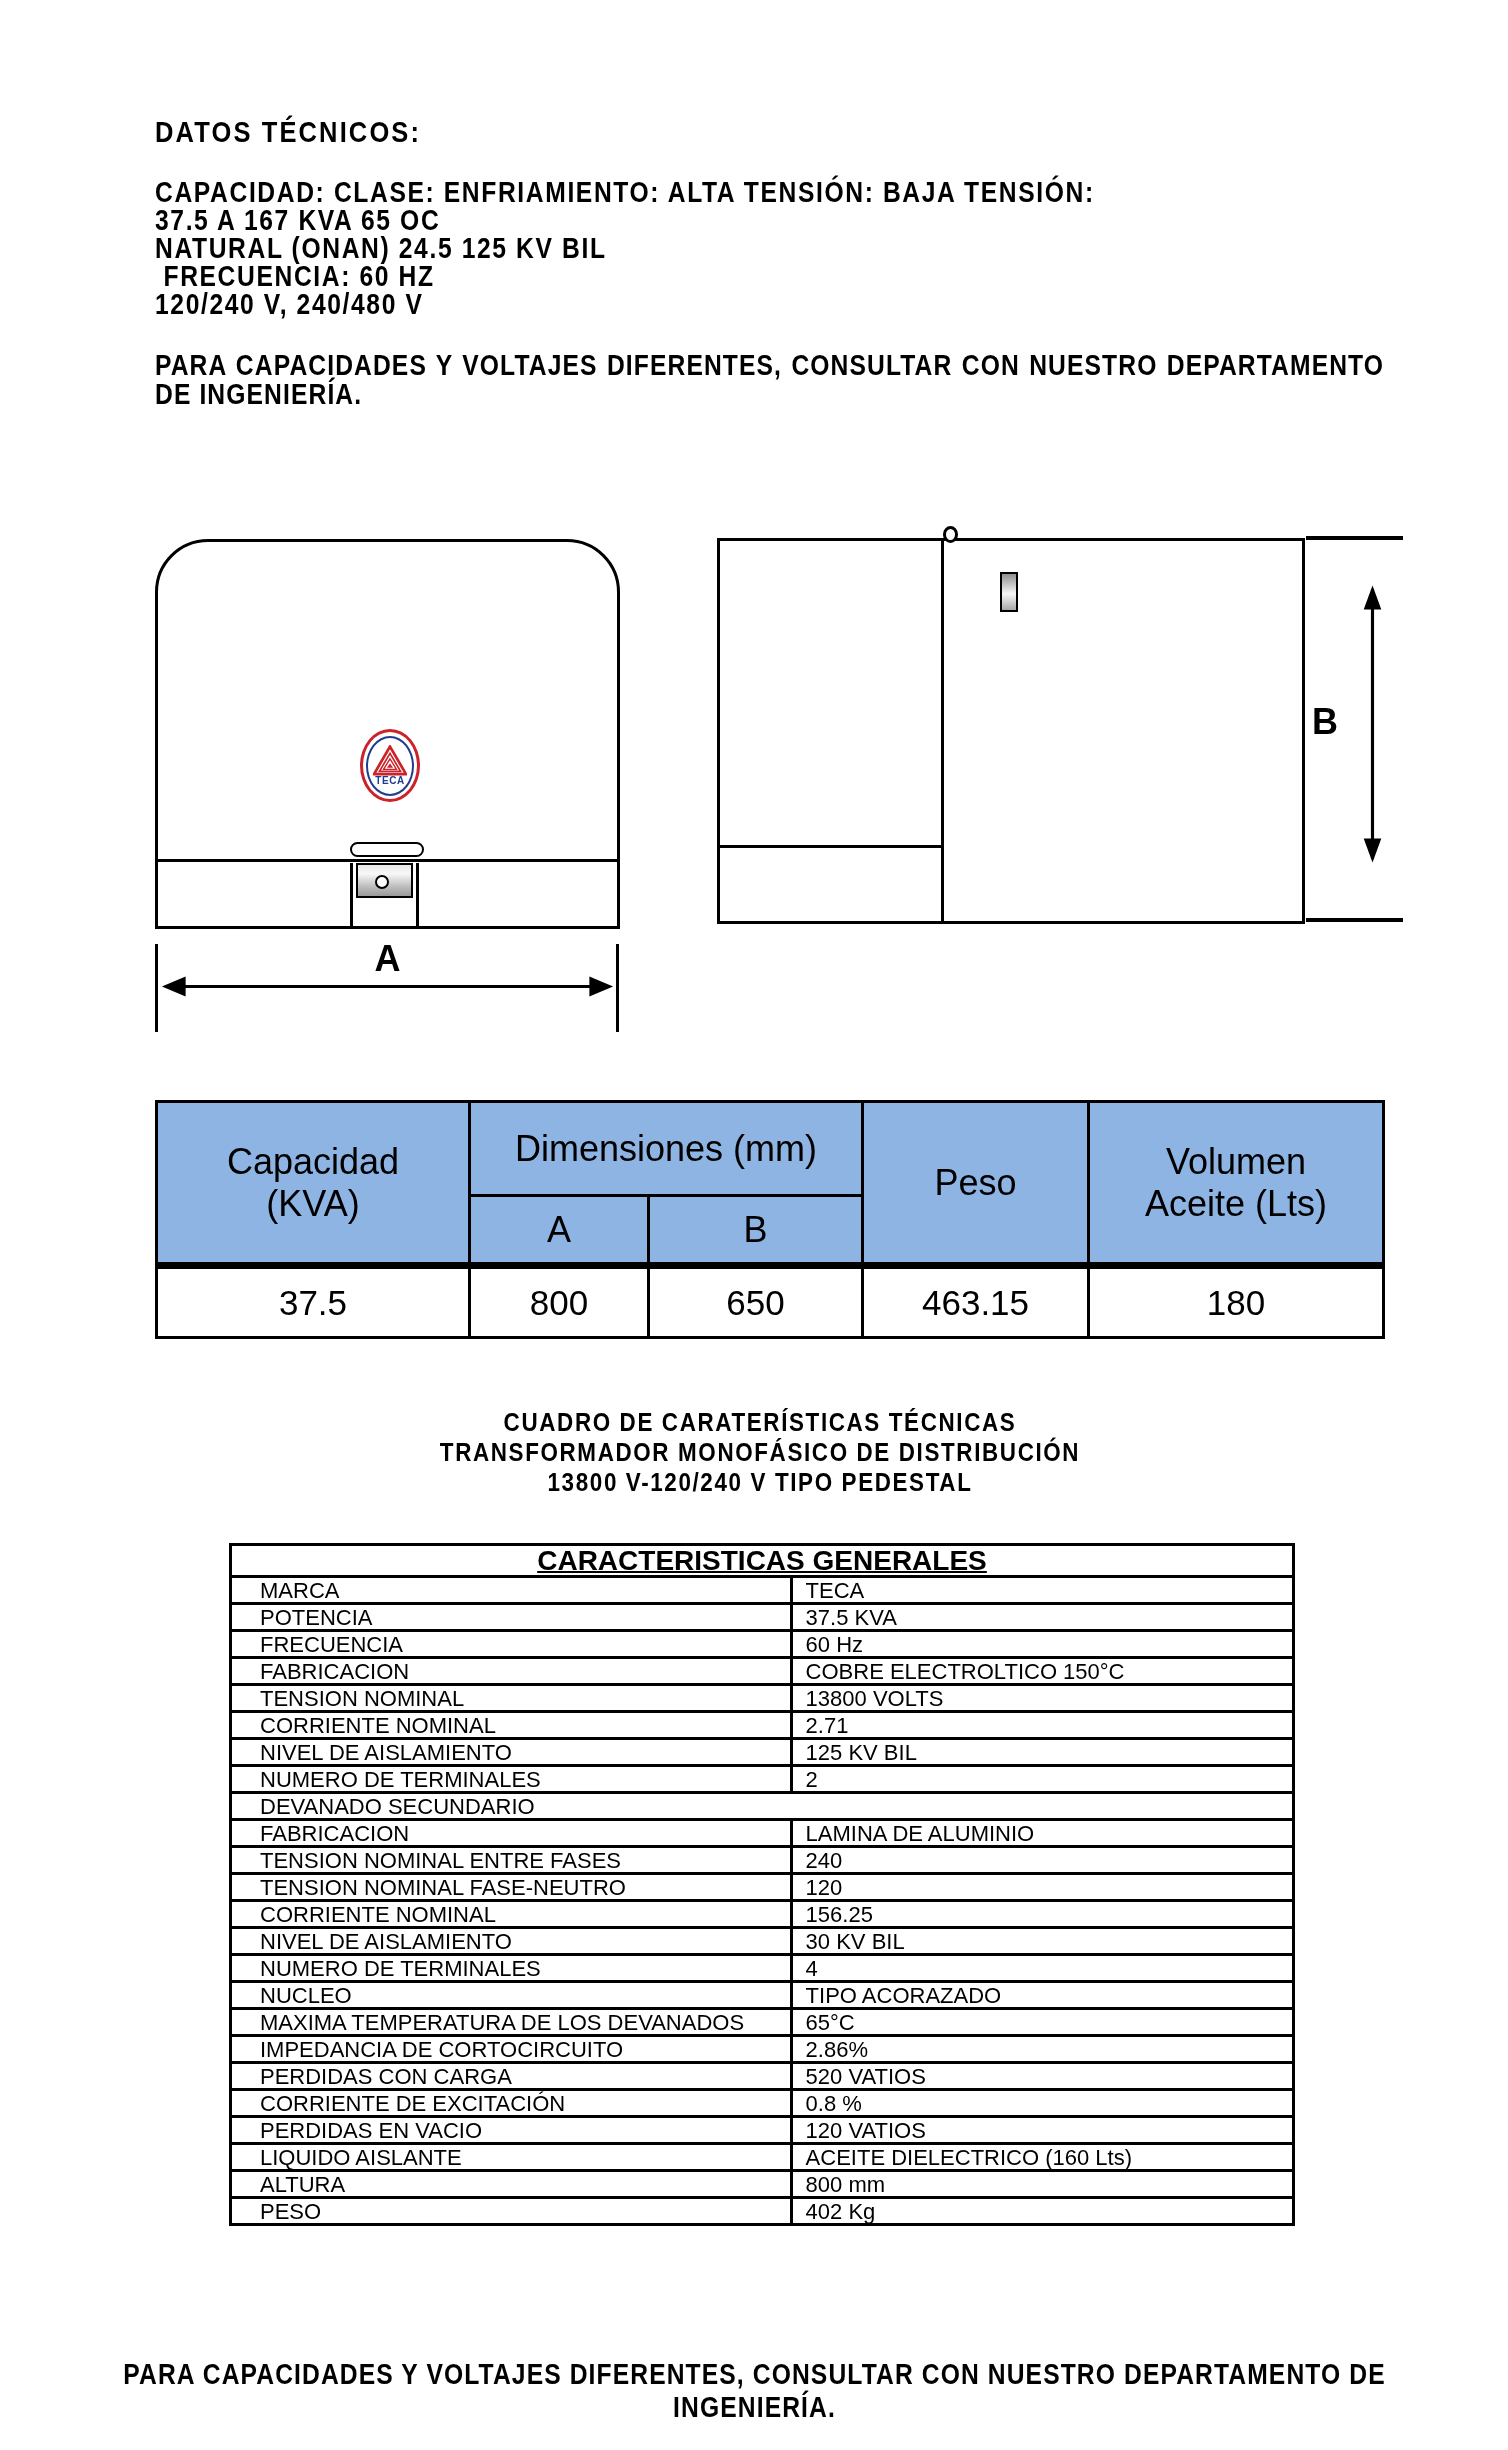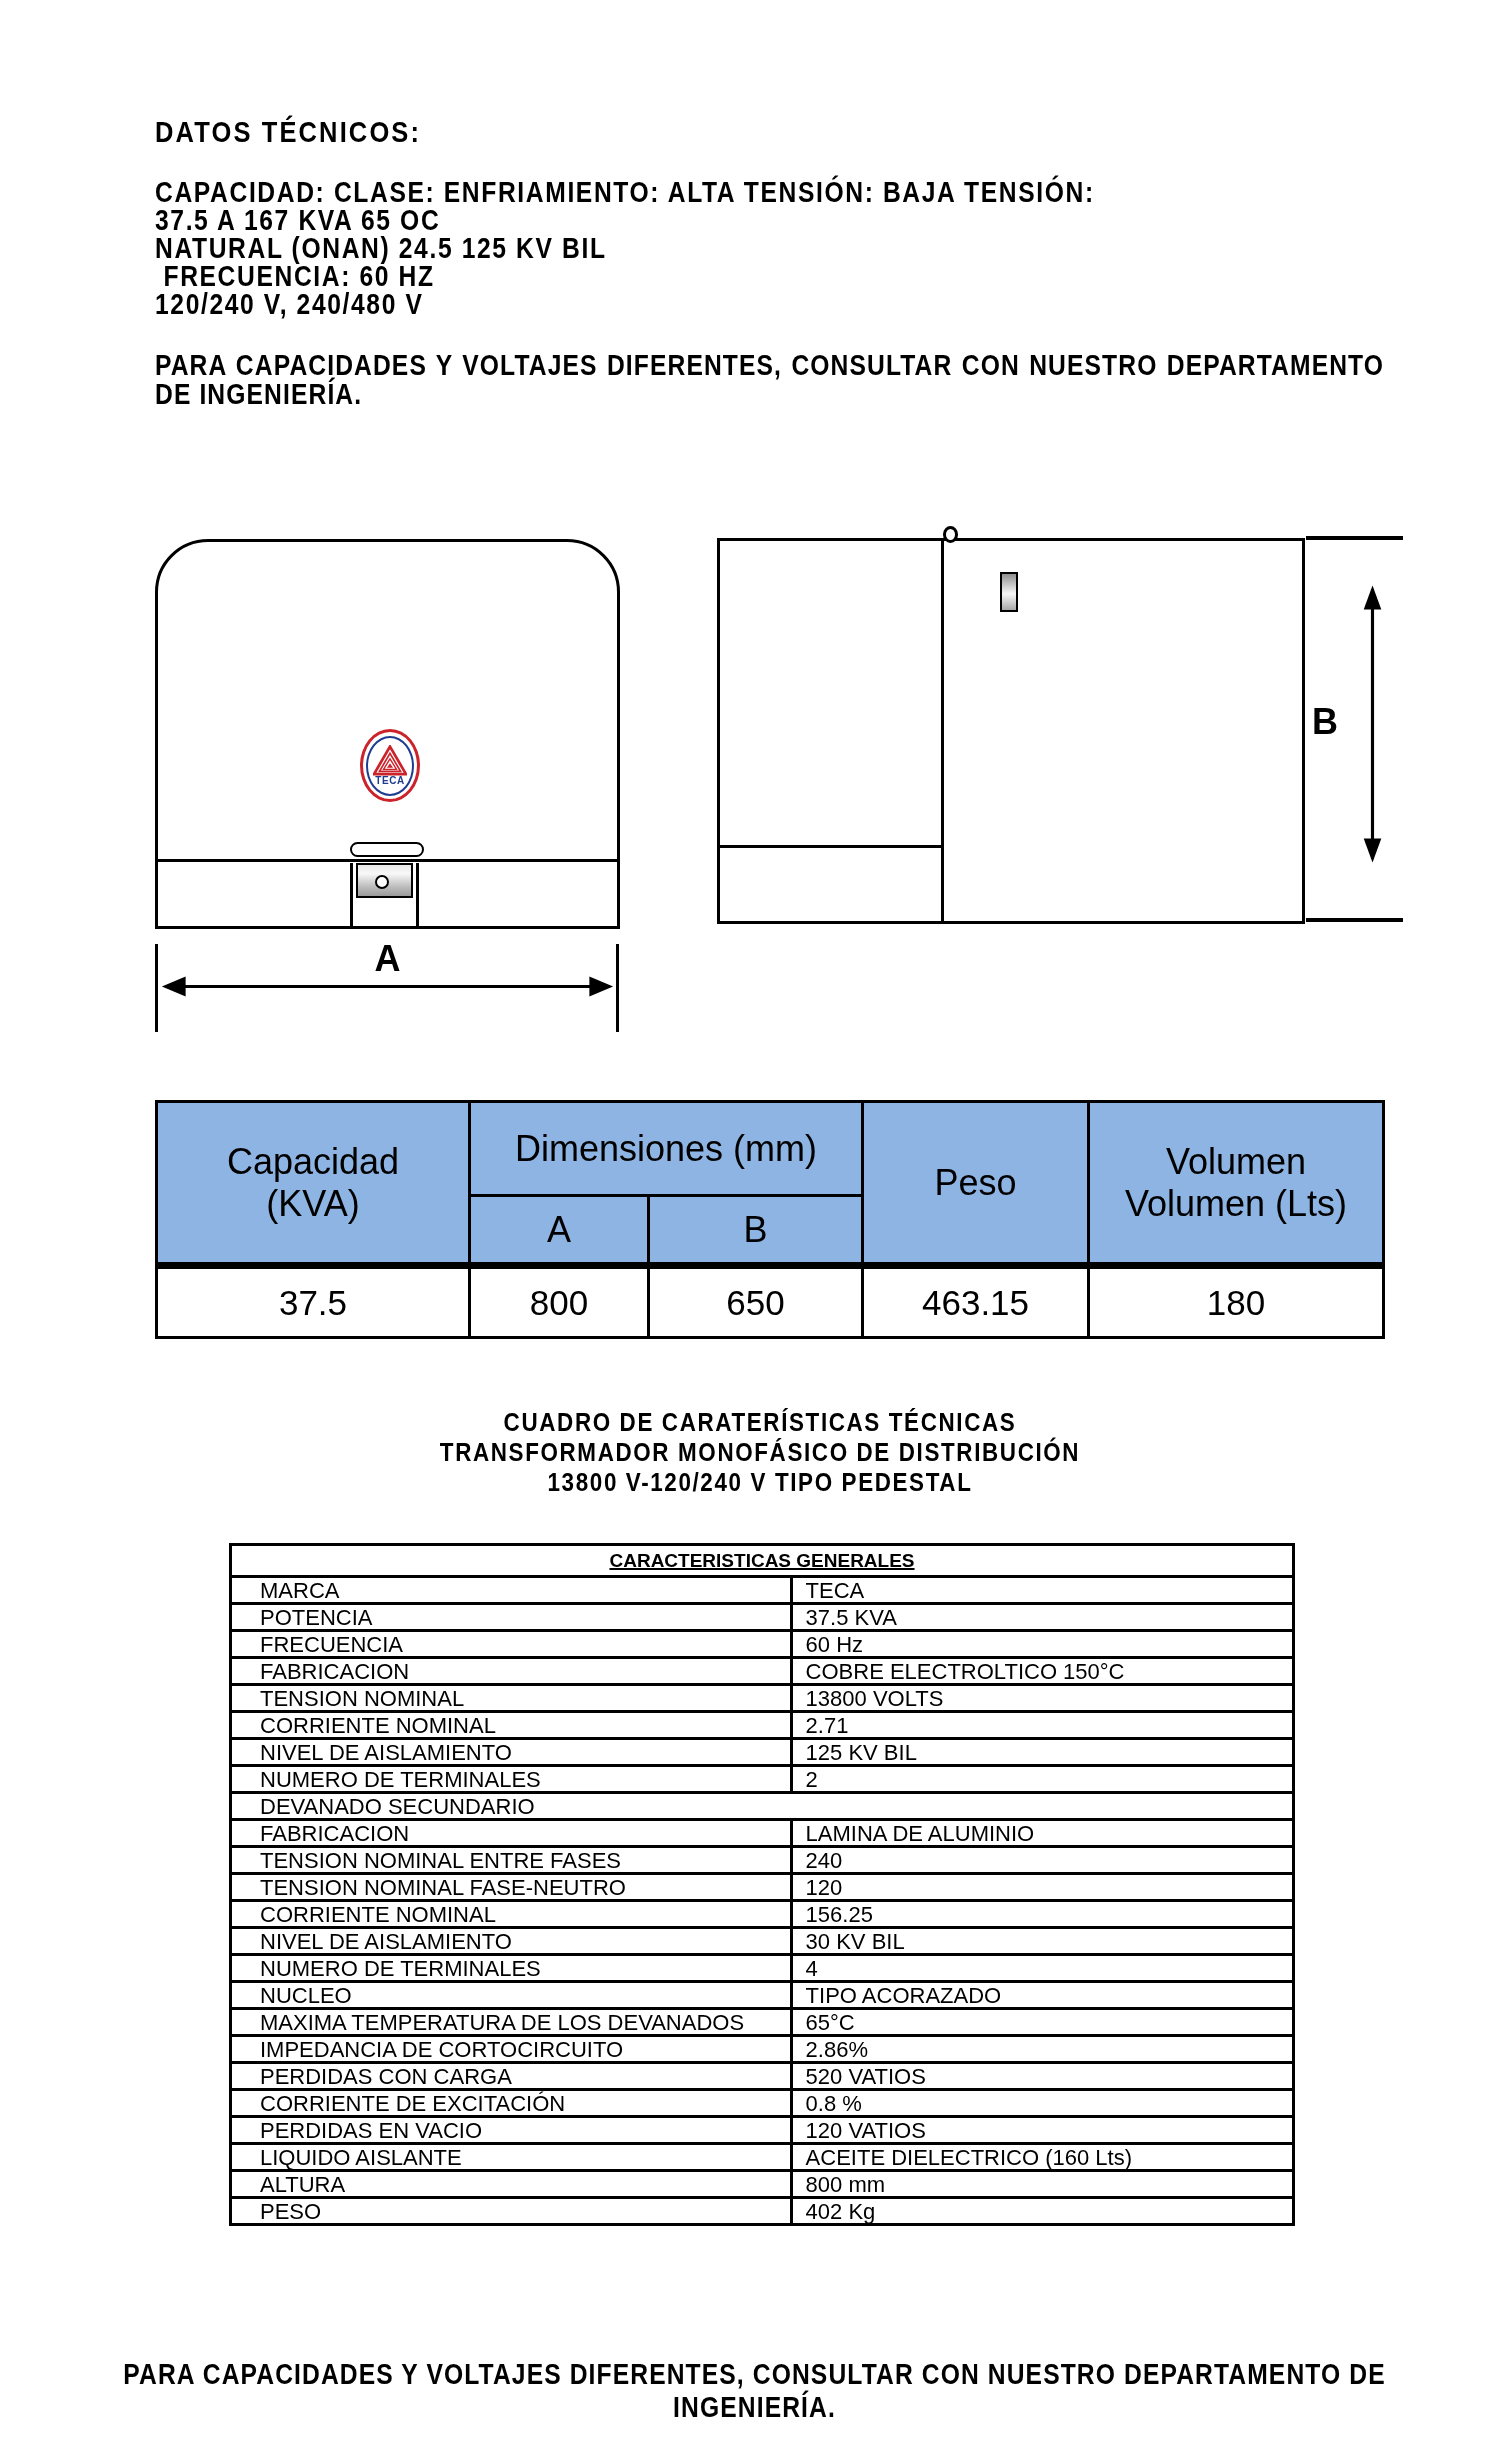--- a/index.html
+++ b/index.html
@@ -105,21 +105,21 @@
     font-weight:bold;font-size:26.4px;letter-spacing:1.9px;line-height:30px;
   }
 
   
   .char-table{
     left:229px;top:1543px;width:1062px;
     border-collapse:collapse;table-layout:fixed;font-size:22px;
   }
   .char-table th,.char-table td{border:3.1px solid #000;padding:0;line-height:23px;}
   .char-table th{
-    height:29px;font-size:19px;font-weight:bold;text-align:center;
+    height:29px;font-size:28px;font-weight:bold;text-align:center;
     text-decoration:underline;text-decoration-thickness:1.9px;
   }
   .char-table td{height:24px;}
   .char-table td.lbl{padding-left:28px;text-align:left;}
   .char-table td.val{padding-left:12.6px;text-align:left;}
 
   
   .footer-note{
     left:0;top:2358px;width:1509px;text-align:center;
     transform:scaleX(0.85);transform-origin:top center;
@@ -196,21 +196,21 @@
   <tbody>
     <tr class="row1">
       <td class="hdr" rowspan="2">
         <div>Capacidad</div>
         <div>(KVA)</div>
       </td>
       <td class="hdr" colspan="2">Dimensiones (mm)</td>
       <td class="hdr" rowspan="2">Peso</td>
       <td class="hdr" rowspan="2">
         <div>Volumen</div>
-        <div>Volumen (Lts)</div>
+        <div>Aceite (Lts)</div>
       </td>
     </tr>
     <tr class="row2">
       <td class="hdr">A</td>
       <td class="hdr">B</td>
     </tr>
     <tr class="data">
       <td>37.5</td>
       <td>800</td>
       <td>650</td>

